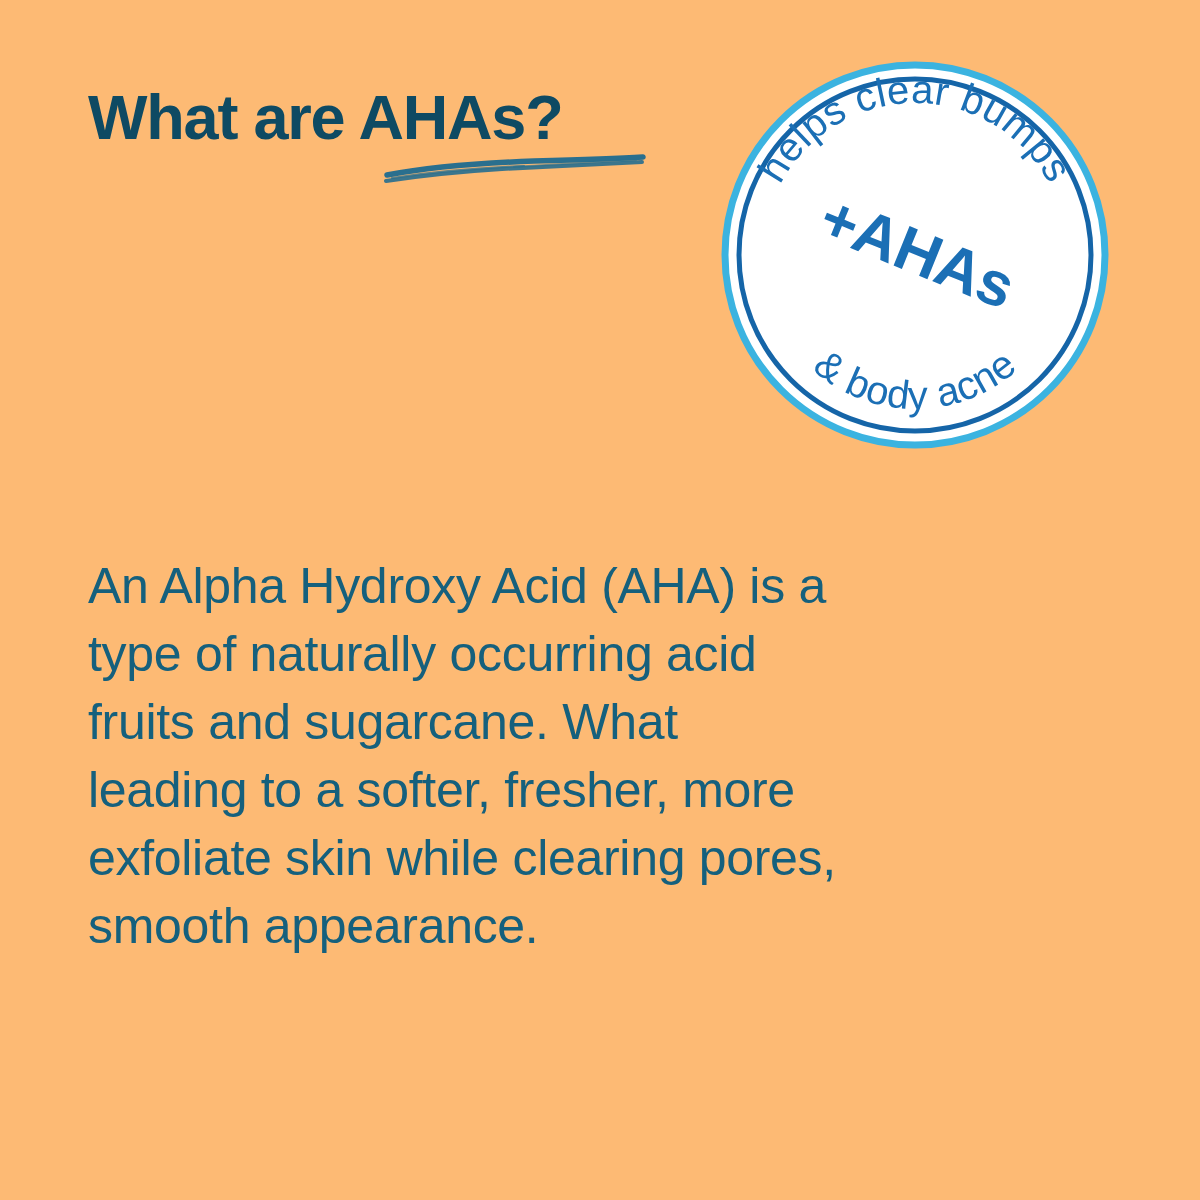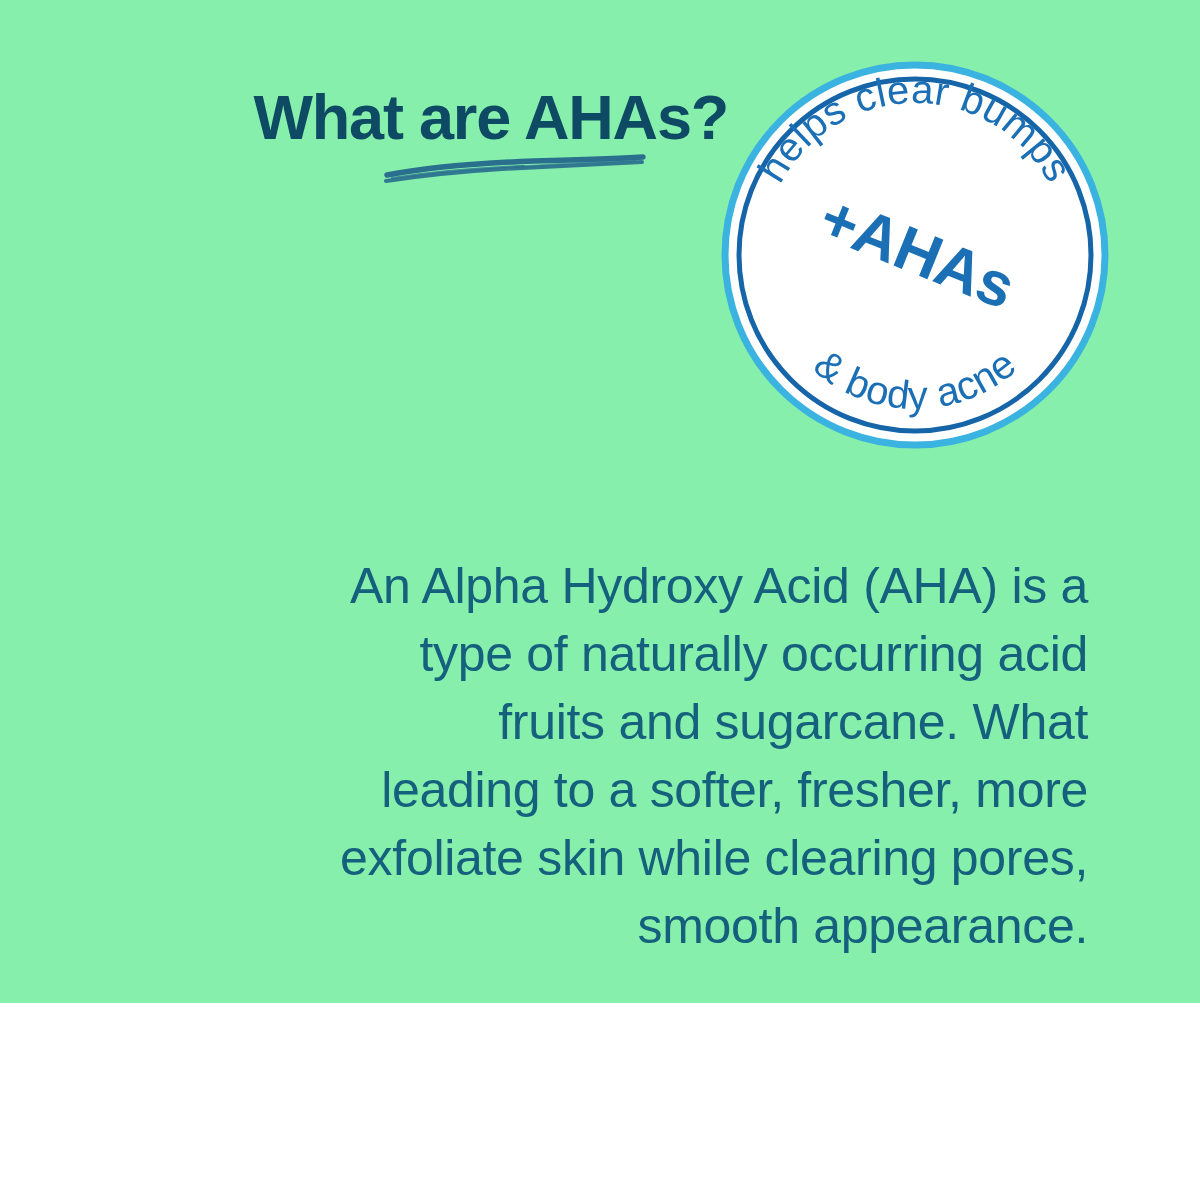--- a/index.html
+++ b/index.html
@@ -8,24 +8,23 @@
   }
   body {
     width: 1200px;
     height: 1200px;
     overflow: hidden;
     font-family: "Liberation Sans", sans-serif;
   }
   #canvas {
     position: relative;
     width: 1200px;
-    height: 1003px;
-    background: #86efac;
+    height: 1200px;
+    background: #fdba74;
     overflow: hidden;
-    text-align: right;
   }
 
   
   #heading-block {
     position: absolute;
     left: 88px;
     top: 86px;
     width: 640px;
     height: 110px;
   }
@@ -76,21 +75,20 @@
     left: 88px;
     top: 552px;
     width: 1000px;
   }
   .body-line {
     font-size: 50px;
     line-height: 68px;
     color: #15607d;
     letter-spacing: -0.3px;
     white-space: nowrap;
-    margin-left: 36px;
   }
 </style>
 </head>
 <body>
 
 <div id="canvas">
 
   <div id="heading-block">
     <div id="page-title">What are AHAs?</div>
 

